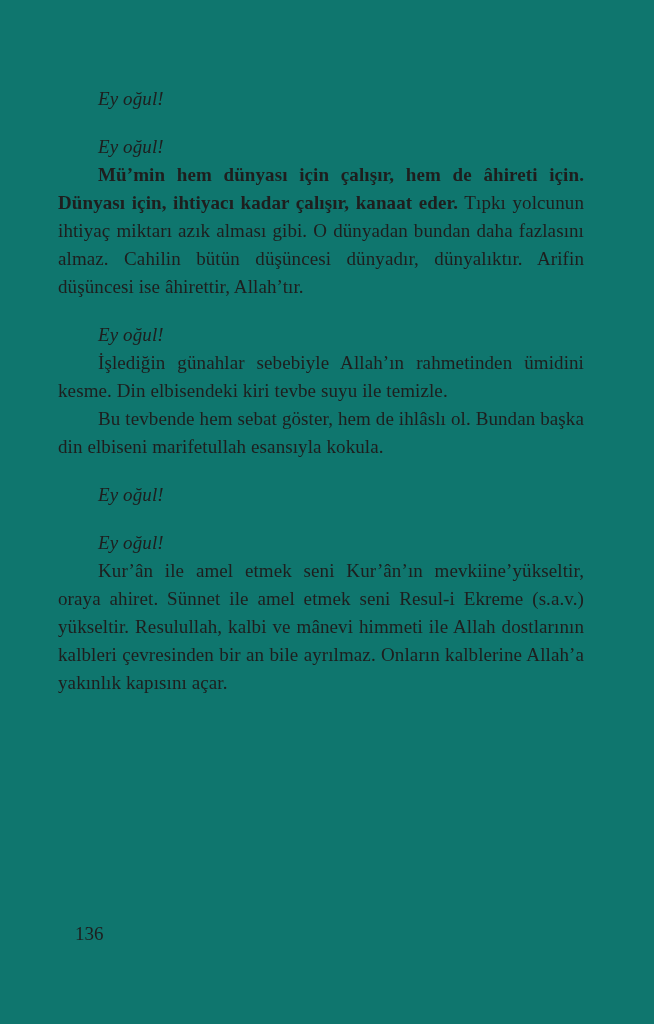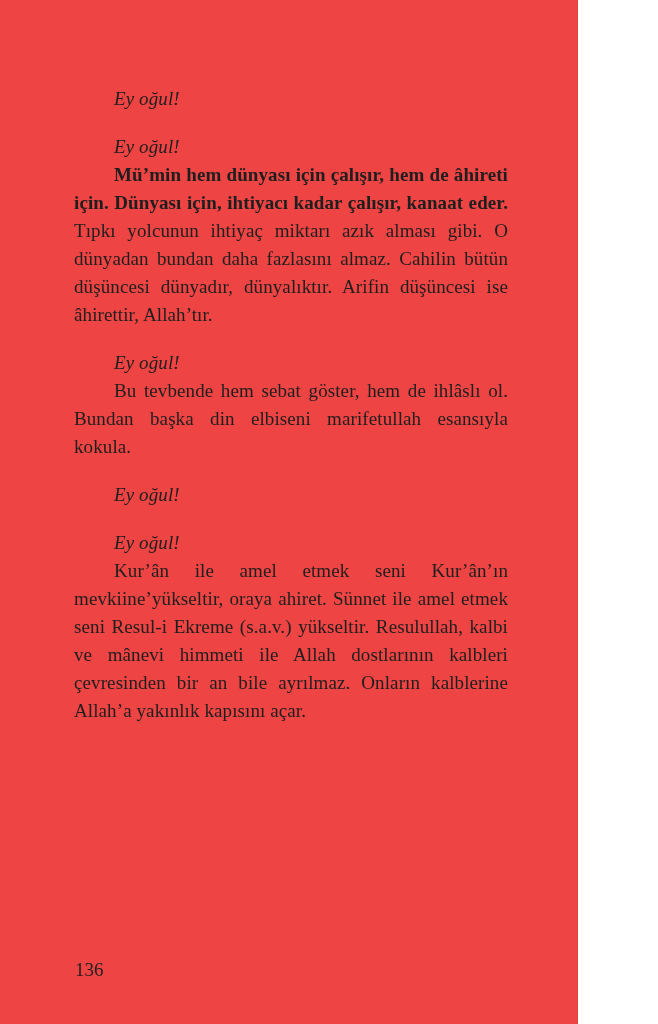--- a/index.html
+++ b/index.html
@@ -9,24 +9,24 @@
   }
   body {
     width: 658px;
     height: 1024px;
     font-family: "Liberation Serif", "DejaVu Serif", serif;
     color: #1e1e1e;
   }
   .page {
     position: relative;
     box-sizing: border-box;
-    width: 578px;
+    width: 654px;
     height: 1024px;
-    padding: 85px 70px 0 74px;
-    background: #ef4444;
+    padding: 85px 70px 0 58px;
+    background: #0f766e;
     overflow: hidden;
   }
   .block + .block {
     margin-top: 20px;
   }
   p {
     margin: 0;
     font-size: 19px;
     line-height: 28px;
     text-align: justify;
@@ -36,41 +36,42 @@
   .heading {
     font-style: italic;
     text-align: left;
   }
   .para b {
     font-weight: 700;
   }
   .pagenum {
     position: absolute;
     left: 75px;
-    top: 956px;
+    top: 920px;
     font-size: 19px;
     line-height: 28px;
   }
 </style>
 </head>
 <body>
 
 <div class="page">
 
   <section class="block">
     <p class="heading">Ey oğul!</p>
   </section>
 
   <section class="block">
     <p class="heading">Ey oğul!</p>
     <p class="para"><b>Mü’min hem dünyası için çalışır, hem de âhireti için. Dünyası için, ihtiyacı kadar çalışır, kanaat eder.</b><span> Tıpkı yolcunun ihtiyaç miktarı azık alması gibi. O dünyadan bundan daha fazlasını almaz. Cahilin bütün düşüncesi dünyadır, dünyalıktır. Arifin düşüncesi ise âhirettir, Allah’tır.</span></p>
   </section>
 
   <section class="block">
     <p class="heading">Ey oğul!</p>
+    <p class="para">İşlediğin günahlar sebebiyle Allah’ın rahmetinden ümidini kesme. Din elbisendeki kiri tevbe suyu ile temizle.</p>
     <p class="para">Bu tevbende hem sebat göster, hem de ihlâslı ol. Bundan başka din elbiseni marifetullah esansıyla kokula.</p>
   </section>
 
   <section class="block">
     <p class="heading">Ey oğul!</p>
   </section>
 
   <section class="block">
     <p class="heading">Ey oğul!</p>
     <p class="para">Kur’ân ile amel etmek seni Kur’ân’ın mevkiine’yükseltir, oraya ahiret. Sünnet ile amel etmek seni Resul-i Ekreme (s.a.v.) yükseltir. Resulullah, kalbi ve mânevi himmeti ile Allah dostlarının kalbleri çevresinden bir an bile ayrılmaz. Onların kalblerine Allah’a yakınlık kapısını açar.</p>

